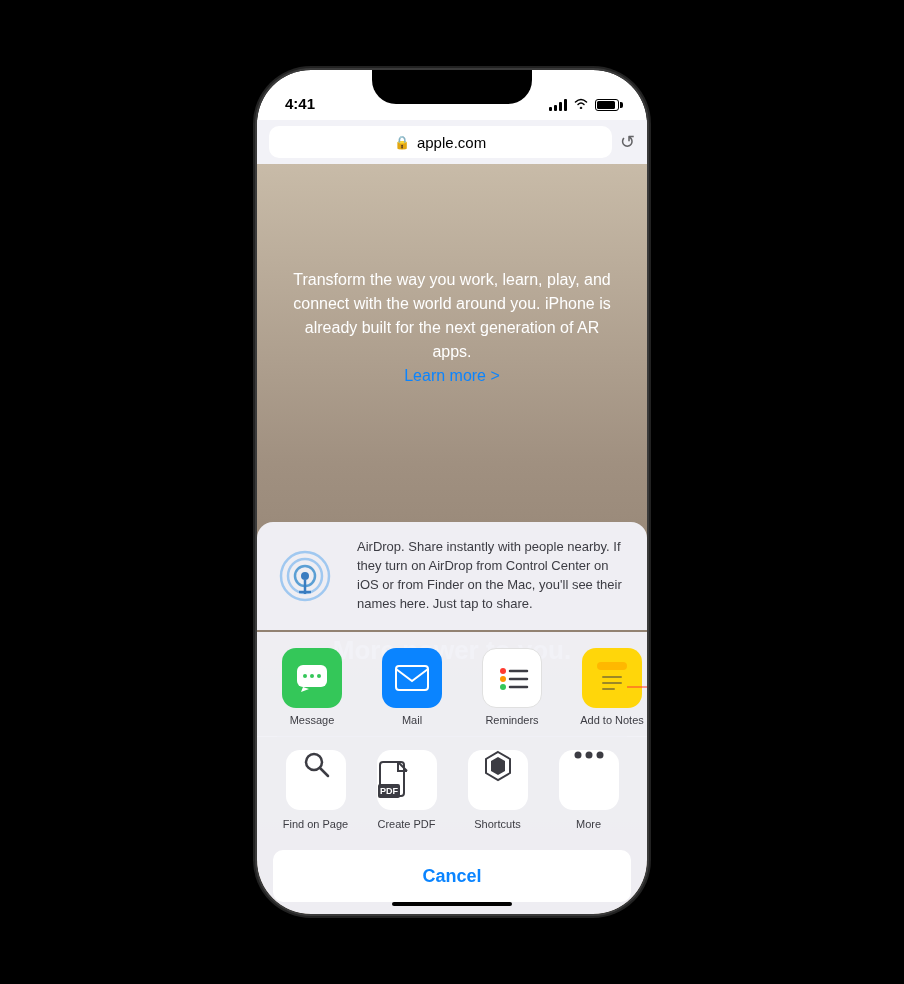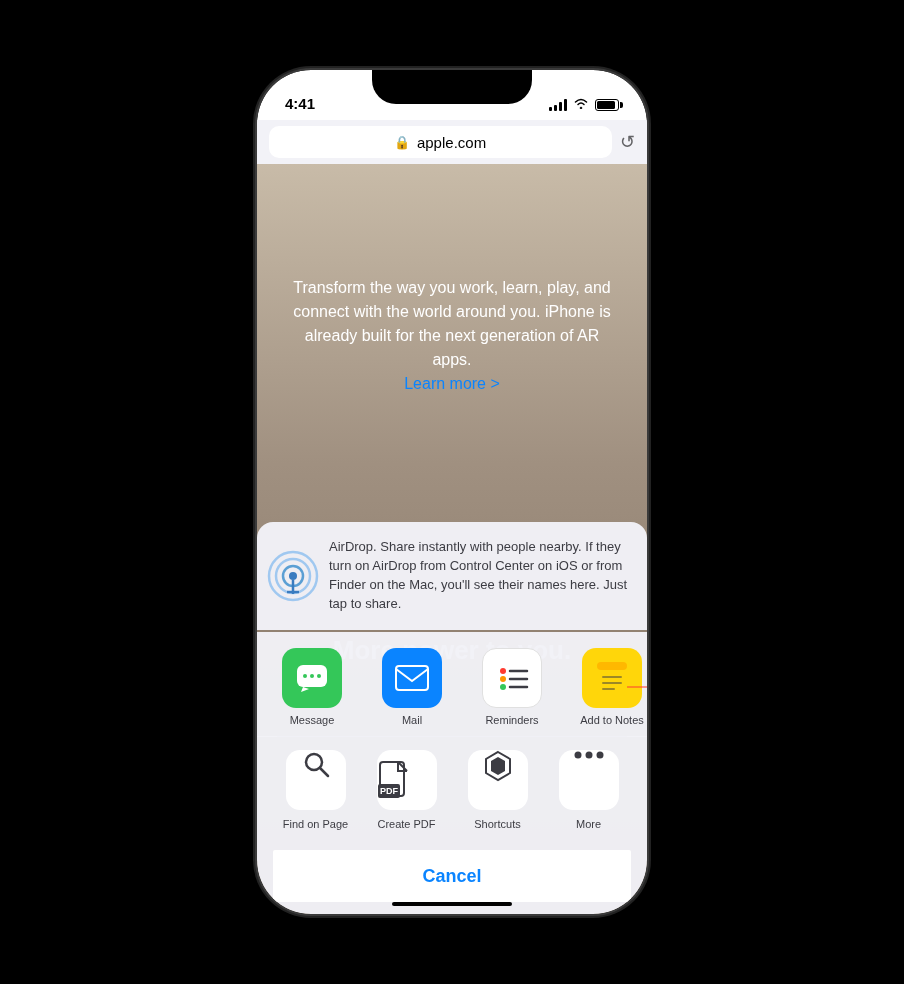--- a/index.html
+++ b/index.html
@@ -148,21 +148,21 @@
     .page-bg {
       position: absolute;
       top: 94px;
       left: 0;
       right: 0;
       bottom: 0;
       background: linear-gradient(180deg, #c8bba8 0%, #a09080 40%, #7a6a5a 100%);
     }
     .page-text {
       position: absolute;
-      top: 112px;
+      top: 104px;
       left: 0;
       right: 0;
       text-align: center;
       padding: 0 30px;
       color: #fff;
       font-size: 16px;
       line-height: 1.5;
     }
     .learn-more {
       color: #0a84ff;
@@ -185,24 +185,24 @@
       position: absolute;
       bottom: 0;
       left: 0;
       right: 0;
       z-index: 30;
     }
     
     .airdrop-card {
       background: rgba(242, 242, 247, 0.97);
       border-radius: 16px 16px 0 0;
-      padding: 16px 8px;
-      display: flex;
-      align-items: center;
-      gap: 8px;
+      padding: 16px 20px;
+      display: flex;
+      align-items: center;
+      gap: 24px;
       margin-bottom: 2px;
     }
     .airdrop-icon {
       width: 56px;
       height: 56px;
       flex-shrink: 0;
       display: flex;
       align-items: center;
       justify-content: center;
     }
@@ -289,21 +289,21 @@
     }
     
     .cancel-row {
       background: rgba(242, 242, 247, 0.97);
       padding: 4px 16px 12px;
     }
     .cancel-btn {
       width: 100%;
       height: 52px;
       background: #fff;
-      border-radius: 2px;
+      border-radius: 10px;
       display: flex;
       align-items: center;
       justify-content: center;
       font-size: 18px;
       font-weight: 600;
       color: #0a84ff;
       border: none;
     }
     
     .home-indicator {

